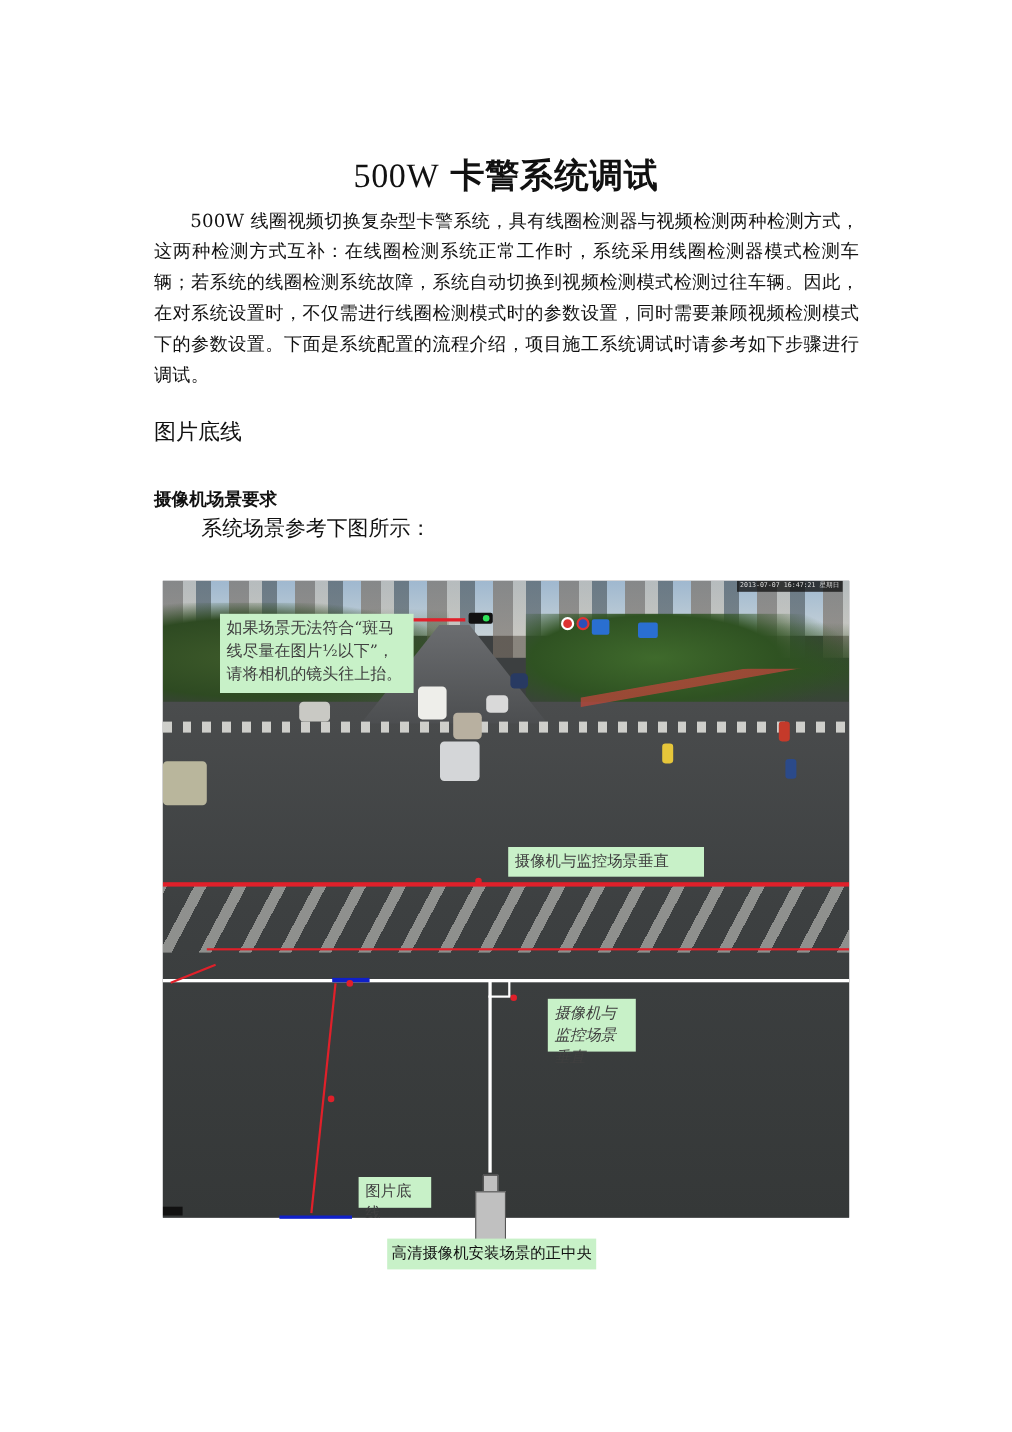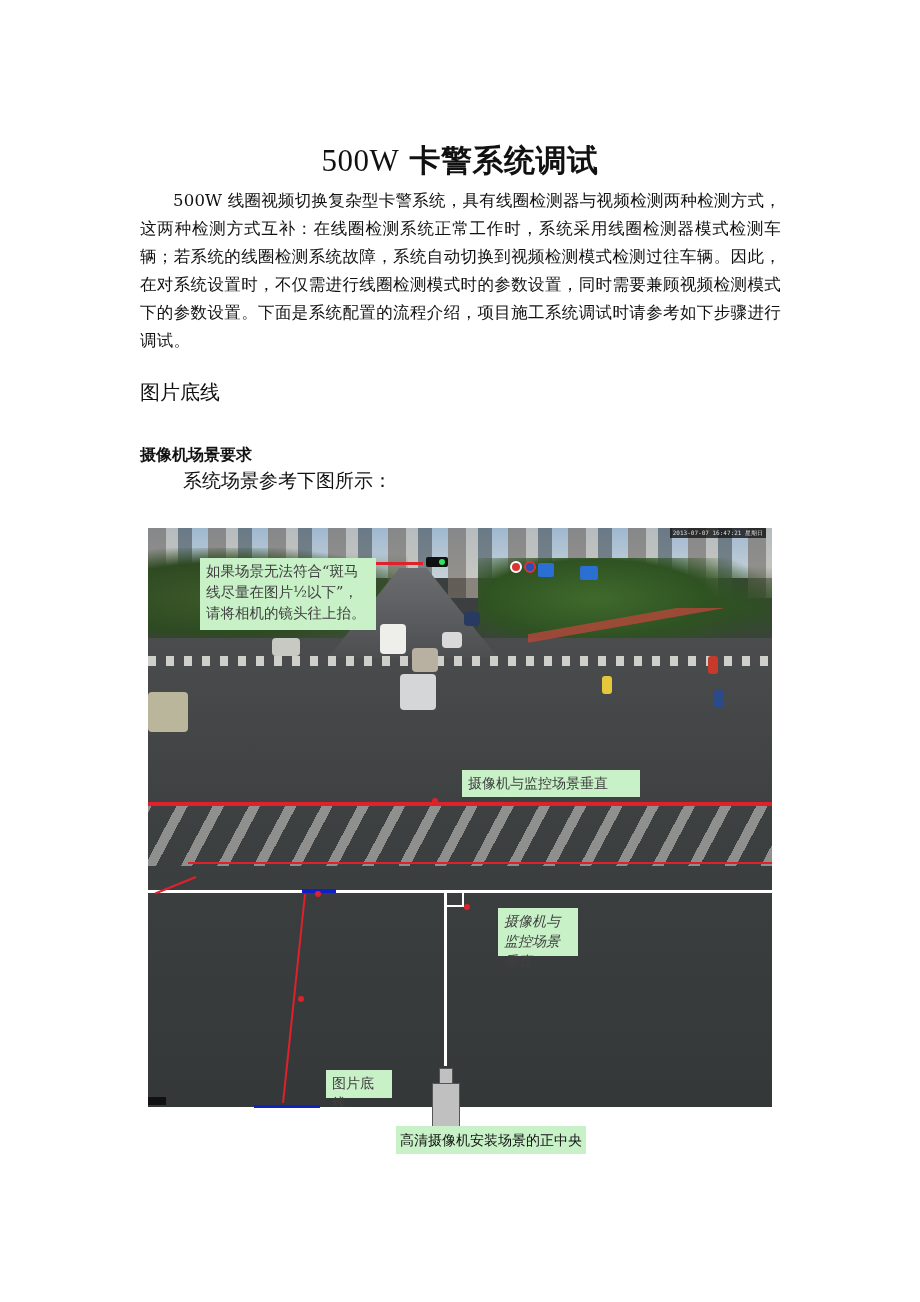--- a/index.html
+++ b/index.html
@@ -63,21 +63,21 @@
   .blueline { position: absolute; background: #1020c8; }
   .dot { position: absolute; width: 6px; height: 6px; border-radius: 50%; background: #e0202a; }
 
   .label { position: absolute; background: #c8f1c8; color: #404040; text-align: left;
            font-family: "DejaVu Serif", serif; font-size: 14px; line-height: 20px;
            box-sizing: border-box; padding: 3px 6px; }
   .label.big { font-size: 14.5px; line-height: 21px; }
 
   .cam-body { position: absolute; background: #c0c0c0; border: 1px solid #555; box-sizing: border-box; }
   .outside-label { position: absolute; left: 352px; top: 1126px; width: 190px; height: 28px;
-                   background: #c8f1c8; text-align: center; font-size: 14px; line-height: 28px; margin-left: 44px; }
+                   background: #c8f1c8; text-align: center; font-size: 14px; line-height: 28px; }
 </style>
 </head>
 <body>
 
 <div class="page">
 
   <div class="title">
     <span class="latin">500W</span>
     <span class="cjk">卡警系统调试</span>
   </div>

